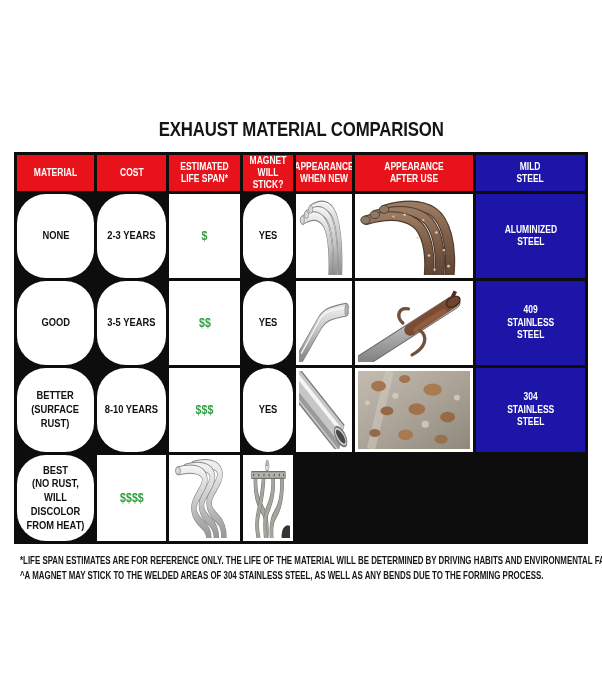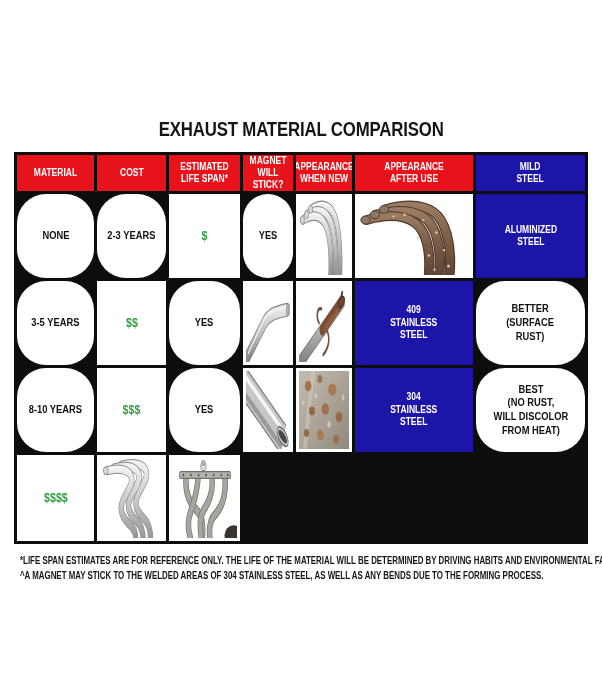--- a/index.html
+++ b/index.html
@@ -139,20 +139,23 @@
         <ellipse cx="18" cy="20" rx="5" ry="4.5" fill="#8c7864" stroke="#4e3a2d"></ellipse>
         <ellipse cx="28" cy="14" rx="5" ry="4.5" fill="#8c7864" stroke="#4e3a2d"></ellipse>
       </svg>
     </div>
 
     <div class="cell mat">
         <span class="cnd">ALUMINIZED
 STEEL</span>
       </div>
     <div class="cell val">
+        <span class="cnd">GOOD</span>
+      </div>
+    <div class="cell val">
         <span class="cnd">3-5 YEARS</span>
       </div>
     <div class="cell cost">
         <span class="cnd">$$</span>
       </div>
     <div class="cell val">
         <span class="cnd">YES</span>
       </div>
 
     <div class="cell photo-cell">

